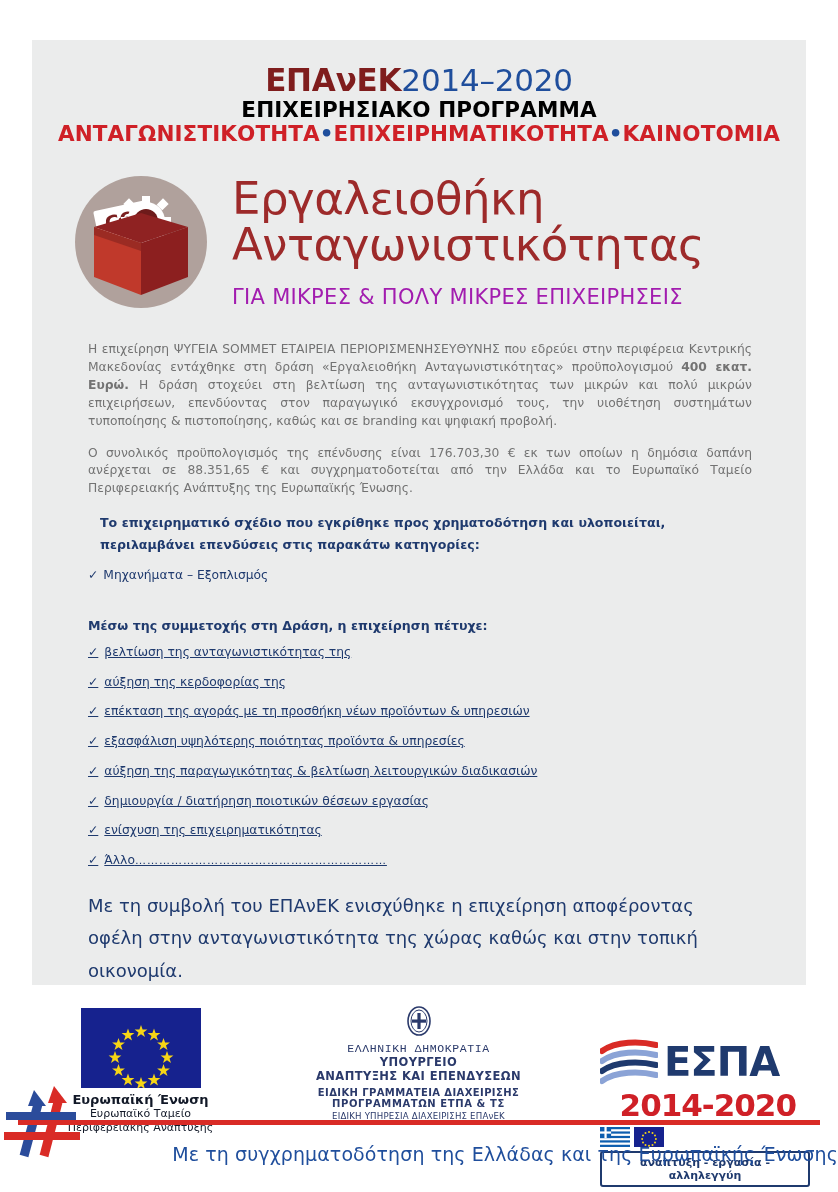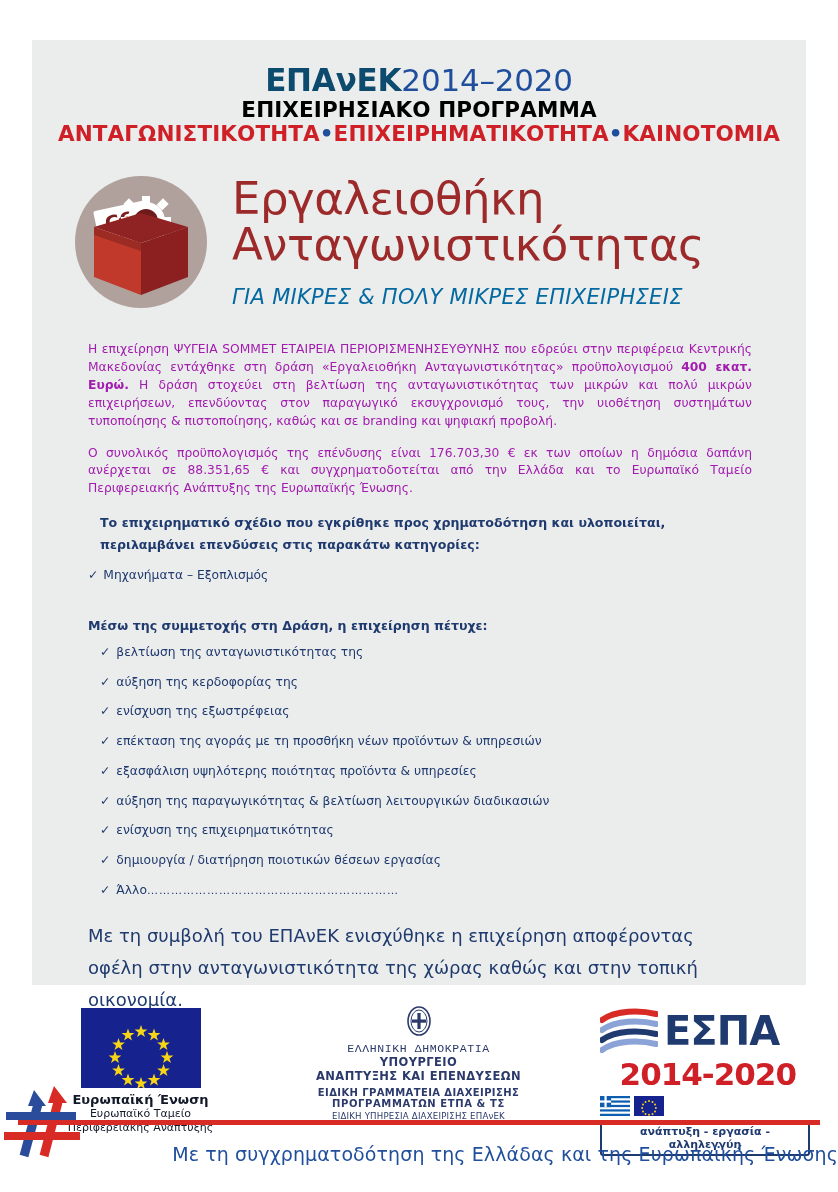--- a/index.html
+++ b/index.html
@@ -30,21 +30,21 @@
     text-align: center;
     padding-top: 24px;
     line-height: 1.06;
   }
   .hdr-l1 {
     font-size: 31px;
     font-weight: bold;
     letter-spacing: -0.2px;
     white-space: nowrap;
   }
-  .hdr-l1 .epanek { color: #0c4a6e; }
+  .hdr-l1 .epanek { color: #7f1d1d; }
   .hdr-l1 .years  { color: #1f4e9c; font-weight: normal; }
   .hdr-l2 {
     font-size: 21.5px;
     font-weight: bold;
     color: #000000;
     margin-top: 2px;
     letter-spacing: 0.1px;
   }
   .hdr-l3 {
     font-size: 21.5px;
@@ -71,39 +71,38 @@
   }
   .brand-text { margin-left: 22px; }
   .brand-l1, .brand-l2 {
     color: #9d2a2a;
     font-size: 45px;
     line-height: 1.04;
     letter-spacing: -0.5px;
     font-family: "DejaVu Sans", "Liberation Sans", sans-serif;
   }
   .brand-l3 {
-    color: #0369a1;
+    color: #a21caf;
     font-size: 21px;
     letter-spacing: 0.3px;
     margin-top: 16px;
-    font-style: italic;
   }
 
   
   .body-wrap {
     padding: 0 54px 0 56px;
     margin-top: 30px;
     color: #1f3a6e;
   }
   p.just {
     text-align: justify;
     font-size: 12.3px;
     line-height: 1.45;
     margin: 0 0 14px 0;
-    color: #a21caf;
+    color: #737373;
   }
   p.just b { font-weight: bold; }
   .lead-bold {
     font-size: 12.6px;
     font-weight: bold;
     line-height: 1.72;
     margin: 12px;
     color: #1f3a6e;
   }
   .check {
@@ -114,22 +113,23 @@
   }
   .check .tick { margin-right: 5px; }
   .section-head {
     font-size: 12.6px;
     font-weight: bold;
     margin: 34px 0 12px 0;
     color: #1f3a6e;
   }
   ul.checklist {
     list-style: none;
-    margin: 12px;
+    margin: 0;
     padding: 0;
+    text-decoration: underline;
   }
   ul.checklist li {
     font-size: 12.3px;
     color: #1f3a6e;
     margin-bottom: 15px;
     line-height: 1.2;
   }
   ul.checklist li .tick { margin-right: 6px; }
   .dots { letter-spacing: 1px; font-size: 11px; }
   p.closing {
@@ -194,21 +194,21 @@
   .gov-l4 { font-size: 10px; font-weight: bold; letter-spacing: 0.4px; margin-top: 4px; }
   .gov-l5 { font-size: 10px; font-weight: bold; letter-spacing: 0.6px; }
   .gov-l6 { font-size: 8.6px; letter-spacing: 0.2px; margin-top: 2px; }
 
   .espa-block {
     position: absolute;
     left: 600px;
     top: 8px;
     width: 200px;
   }
-  .espa-top { display: flex; align-items: center; }
+  .espa-top { display: flex; align-items: center; margin-top: 31px; }
   .espa-word {
     font-size: 40px;
     font-weight: bold;
     color: #1f3a6e;
     letter-spacing: -1px;
     margin-left: 6px;
     line-height: 0.95;
   }
   .espa-year {
     font-size: 31px;
@@ -313,26 +313,25 @@
 
     <p class="lead-bold">Το επιχειρηματικό σχέδιο που εγκρίθηκε προς χρηματοδότηση και υλοποιείται, περιλαμβάνει επενδύσεις στις παρακάτω κατηγορίες:</p>
 
     <p class="check"><span class="tick">✓</span><span>Μηχανήματα – Εξοπλισμός</span></p>
 
     <div class="section-head">Μέσω της συμμετοχής στη Δράση, η επιχείρηση πέτυχε:</div>
 
     <ul class="checklist">
       <li><span class="tick">✓</span><span>βελτίωση της ανταγωνιστικότητας της</span></li>
       <li><span class="tick">✓</span><span>αύξηση της κερδοφορίας της</span></li>
-      <li><span class="tick">✓</span><span>ενίσχυση της εξωστρέφειας</span></li>
       <li><span class="tick">✓</span><span>επέκταση της αγοράς με τη προσθήκη νέων προϊόντων &amp; υπηρεσιών</span></li>
       <li><span class="tick">✓</span><span>εξασφάλιση υψηλότερης ποιότητας προϊόντα &amp; υπηρεσίες</span></li>
       <li><span class="tick">✓</span><span>αύξηση της παραγωγικότητας &amp; βελτίωση λειτουργικών διαδικασιών</span></li>
+      <li><span class="tick">✓</span><span>δημιουργία / διατήρηση ποιοτικών θέσεων εργασίας</span></li>
       <li><span class="tick">✓</span><span>ενίσχυση της επιχειρηματικότητας</span></li>
-      <li><span class="tick">✓</span><span>δημιουργία / διατήρηση ποιοτικών θέσεων εργασίας</span></li>
       <li><span class="tick">✓</span><span>Άλλο</span><span class="dots">………………………………………………………</span></li>
     </ul>
 
     <p class="closing">Με τη συμβολή του ΕΠΑνΕΚ ενισχύθηκε η επιχείρηση αποφέροντας οφέλη στην ανταγωνιστικότητα της χώρας καθώς και στην τοπική οικονομία.</p>
   </div>
 </div>
 
 <div class="footer">
 
   <div class="eu-block">

